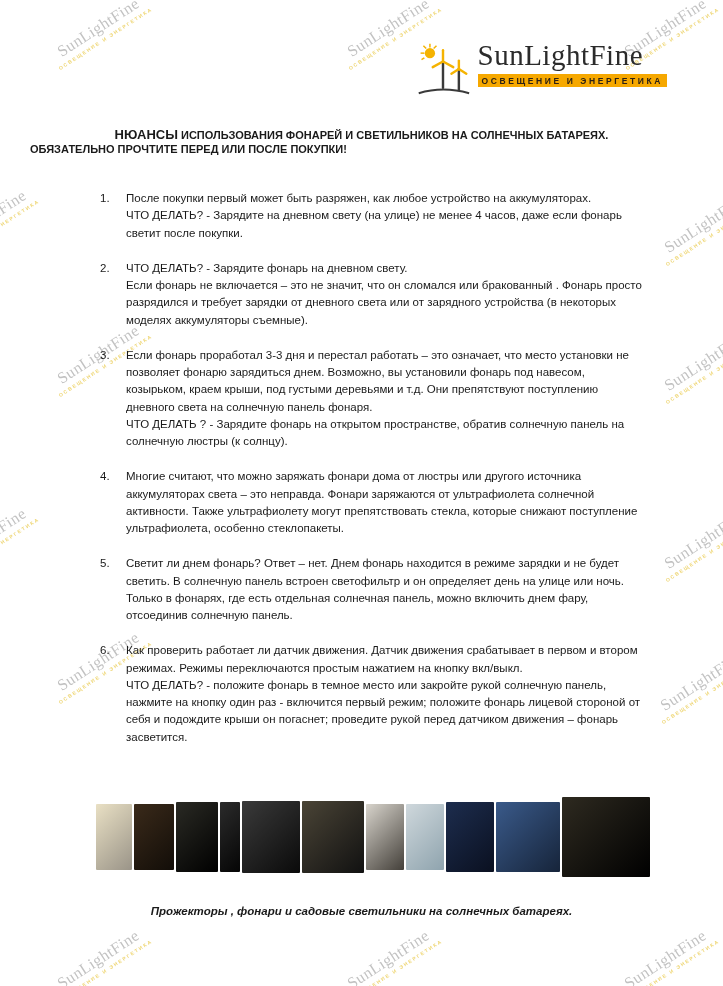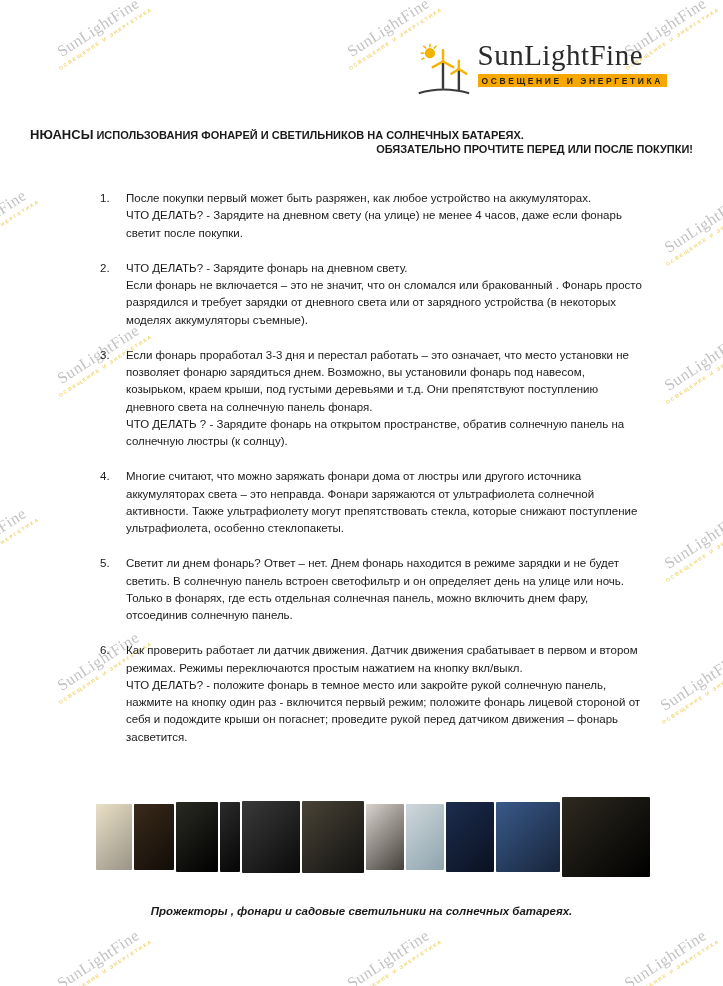--- a/index.html
+++ b/index.html
@@ -14,24 +14,24 @@
   .wm { position:absolute; transform:rotate(-33deg); text-align:center; opacity:.55; white-space:nowrap; }
   .wm-brand { font-family:"Liberation Serif", serif; font-size:16px; color:#8f8f8f; letter-spacing:.5px; }
   .wm-sub { font-size:5px; font-weight:bold; color:#e0b400; letter-spacing:1.7px; margin-top:1px; }
   
   .logo { position:absolute; top:40px; right:56px; display:flex; align-items:flex-start; gap:7px; z-index:3; }
   .logo-icon { width:56px; height:58px; display:block; }
   .logo-text { display:flex; flex-direction:column; align-items:stretch; }
   .logo-brand { font-family:"Liberation Serif", serif; font-size:29px; line-height:1.1; color:#2b2b2b; letter-spacing:.5px; }
   .logo-tagline { background:#f6a800; color:#2b2015; font-weight:bold; font-size:8.5px; letter-spacing:2.6px; padding:2px 4px 1px; margin-top:2px; text-align:center; }
   
-  .title { position:absolute; top:110px; left:30px; right:30px; font-weight:bold; z-index:2; }
+  .title { position:absolute; top:110px; left:30px; right:30px; text-align:center; font-weight:bold; z-index:2; }
   .t-em { font-size:13px; }
   .t-rest { font-size:11px; }
-  .subtitle { position:absolute; top:143px; left:30px; right:30px; text-align:right; font-weight:bold; font-size:11px; z-index:2; }
+  .subtitle { position:absolute; top:143px; left:30px; right:30px; text-align:left; font-weight:bold; font-size:11px; z-index:2; }
   
   #list { position:absolute; top:190px; left:100px; width:545px; z-index:2; }
   .list-item { display:flex; margin-bottom:18px; }
   .list-item .num { flex:none; width:26px; font-size:11.5px; line-height:1.5; }
   .list-item .body { flex:1; font-size:11.5px; line-height:1.5; }
   
   #gallery { position:absolute; top:796px; left:96px; height:82px; display:flex; align-items:center; gap:2px; z-index:2; }
   .photo { border-radius:1px; flex:none; }
   
   .caption { position:absolute; top:905px; left:30px; right:30px; text-align:center; font-weight:bold; font-style:italic; font-size:11.5px; z-index:2; }

